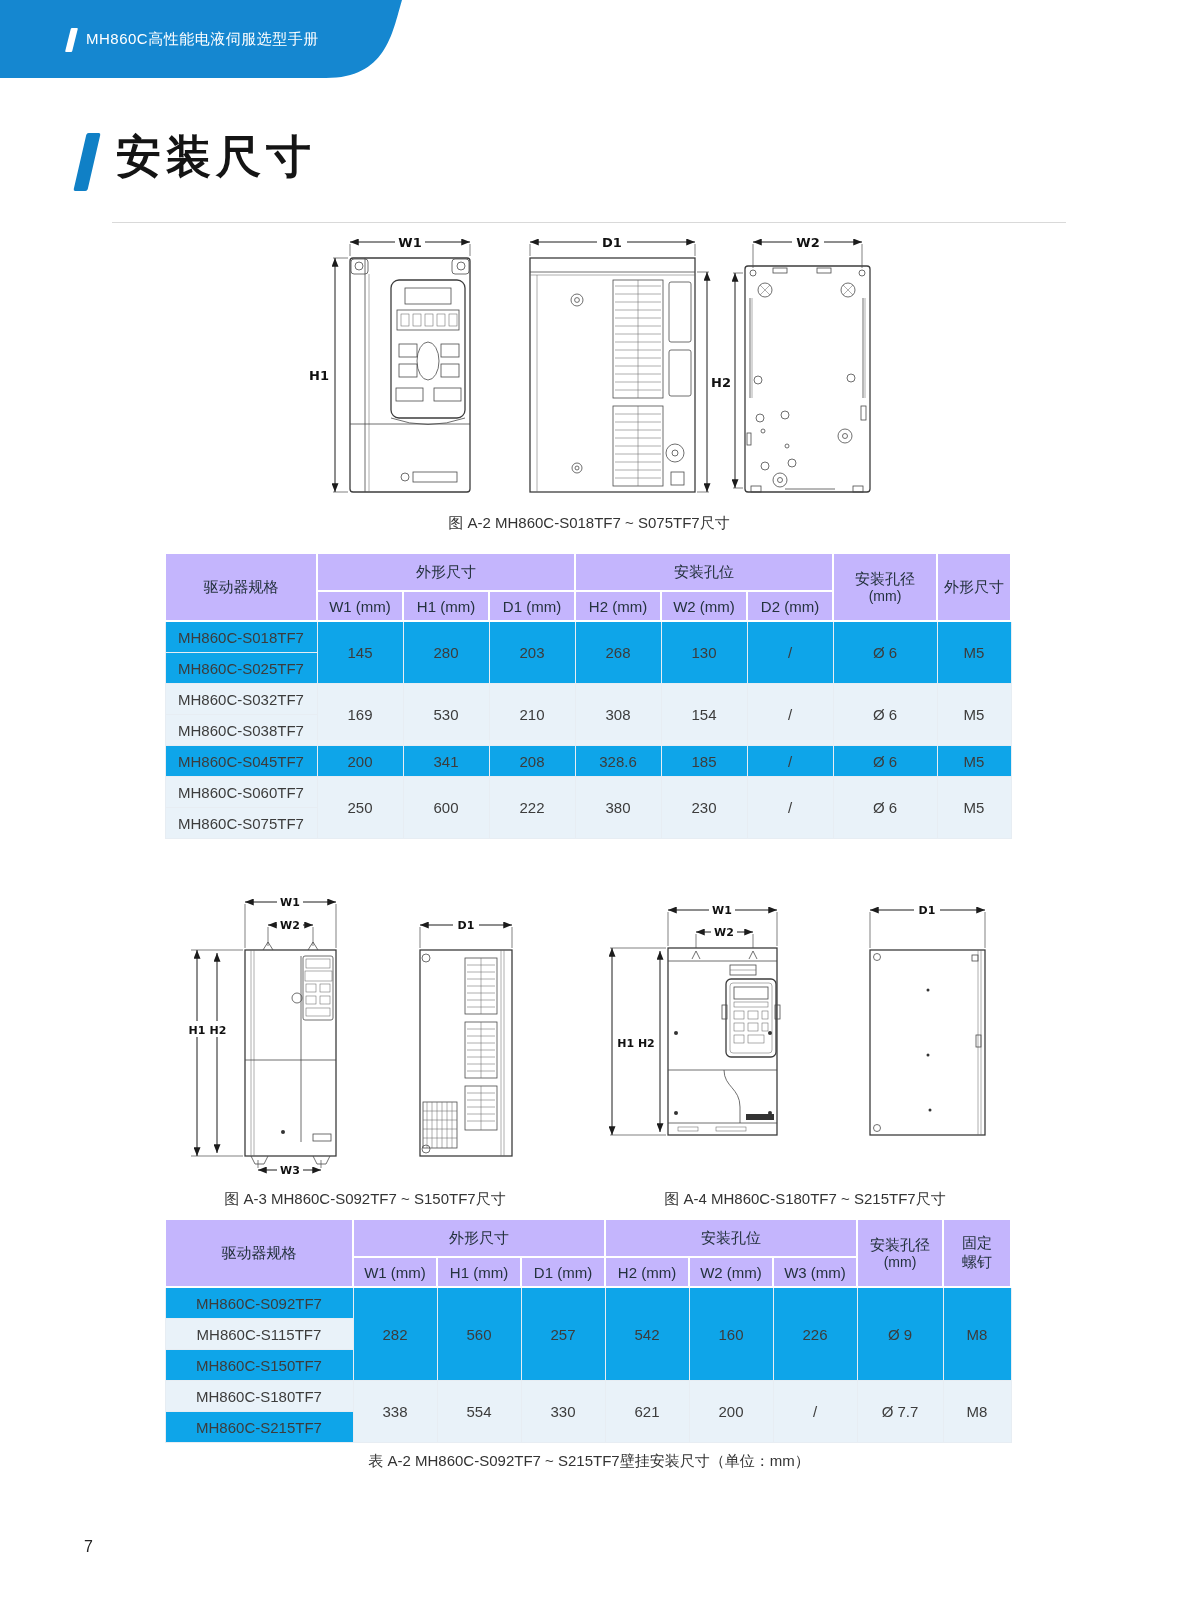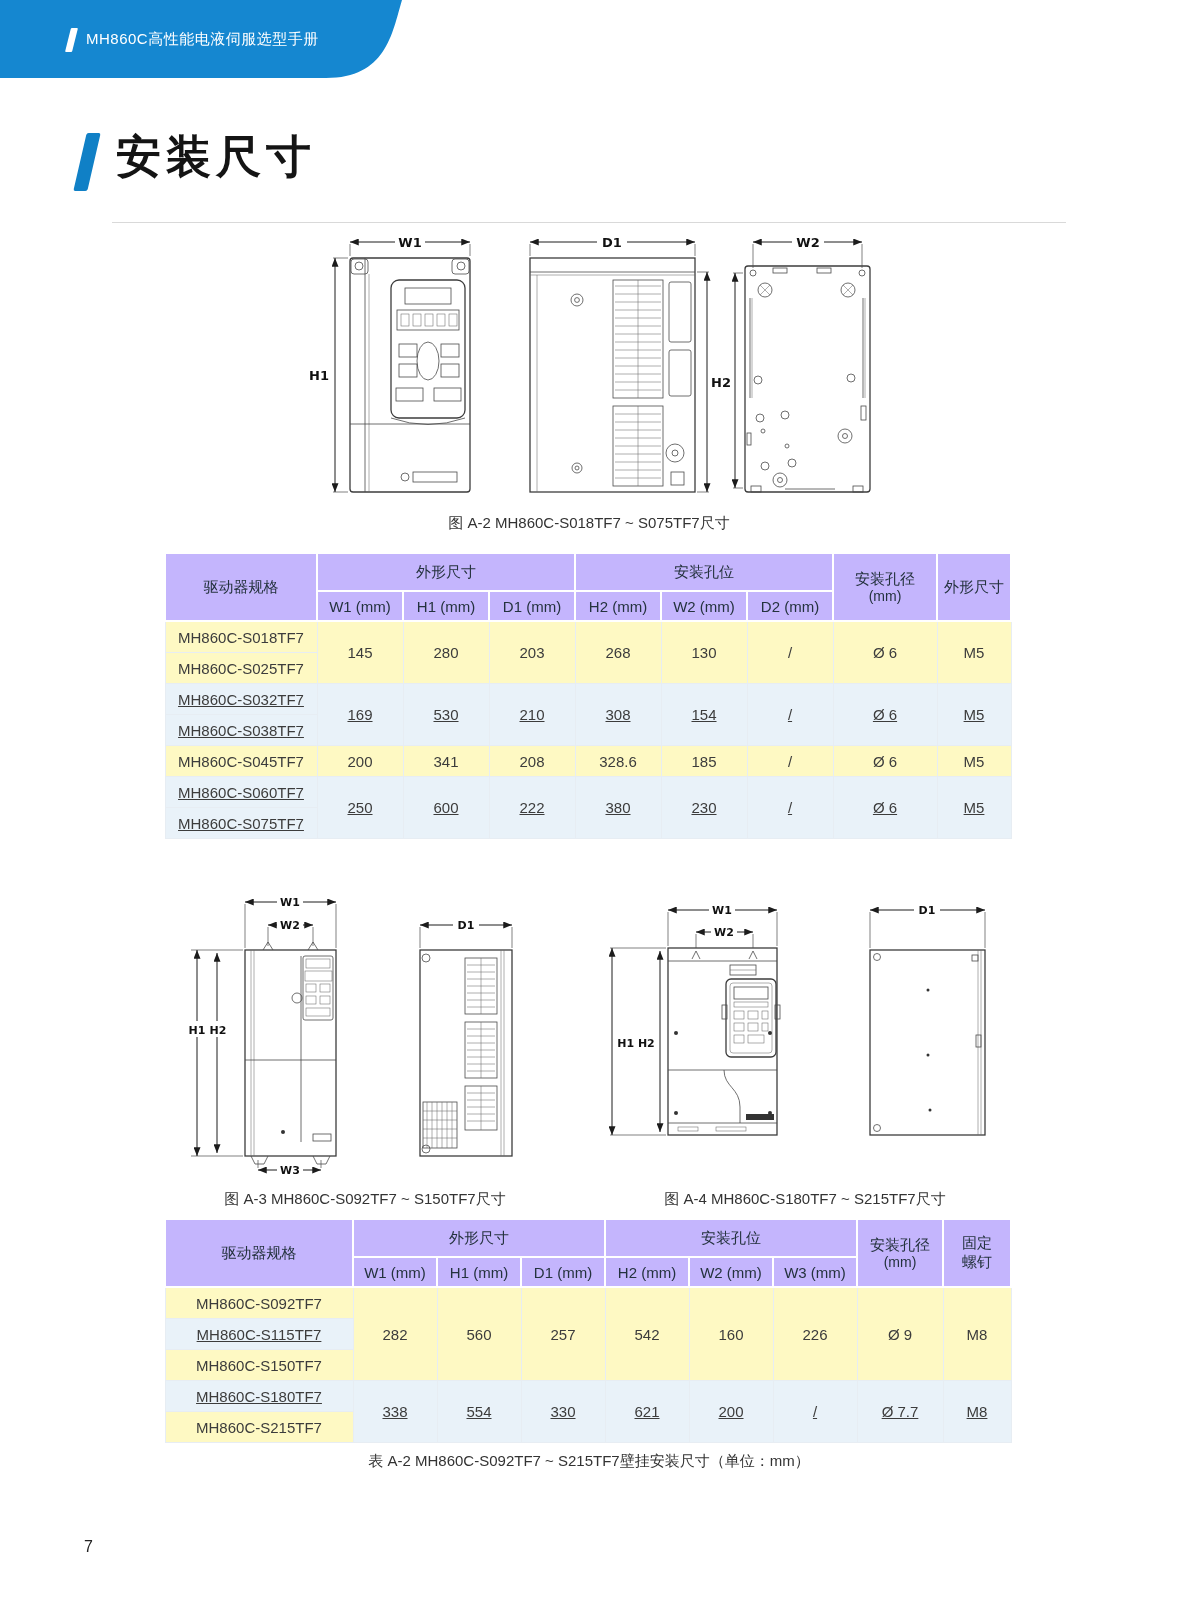--- a/index.html
+++ b/index.html
@@ -47,22 +47,22 @@
     font-weight:400;color:#3c3c3c;font-size:15px;
   }
   table.dim th{
     background:#c4b5fd;border:2px solid #ffffff;color:#24323e;
   }
   th.main{font-weight:700;font-size:16px;}
   th.sub{font-weight:400;font-size:14px;height:28px;}
   tr.hrow1 th{height:36px;}
   table.dim td{border:1px solid #e7edf3;height:30px;}
   .t2 td{height:31px;}
-  td.c-w{background:#fef9c3;}
-  td.c-b{background:#e9f2f9;text-decoration:underline;}
+  td.c-w{background:#0ea5e9;}
+  td.c-b{background:#e9f2f9;}
   
   .fig{position:absolute;}
   .out{stroke:#3c3c3c;stroke-width:1.3;fill:none;}
   .thin{stroke:#4a4a4a;stroke-width:.8;fill:none;}
   .hair{stroke:#6a6a6a;stroke-width:.55;fill:none;}
   .dim-l{stroke:#1c1c1c;stroke-width:1;fill:none;}
   .ext{stroke:#4a4a4a;stroke-width:.7;fill:none;}
   .dlab{font-family:"DejaVu Sans",sans-serif;font-weight:bold;font-size:13px;fill:#111;}
   .dlab2{font-family:"DejaVu Sans",sans-serif;font-weight:bold;font-size:11px;fill:#111;}
   .wbg{fill:#ffffff;stroke:none;}

